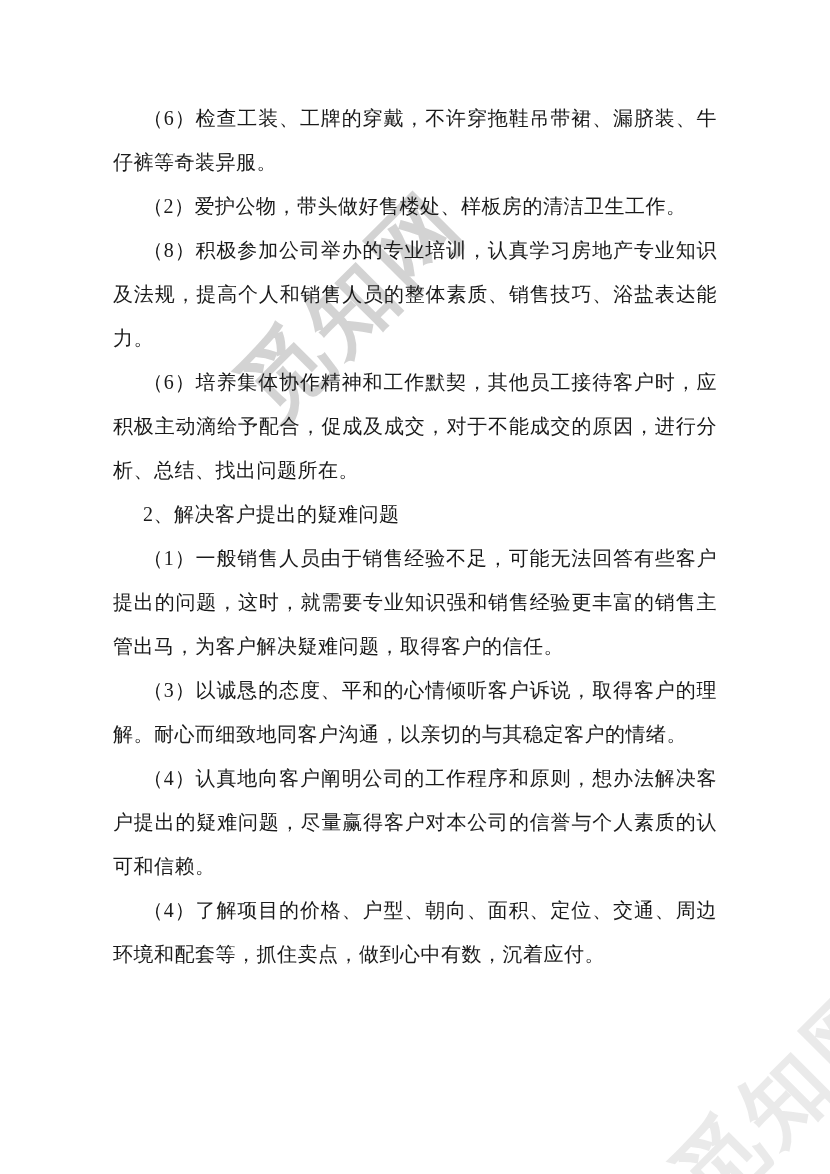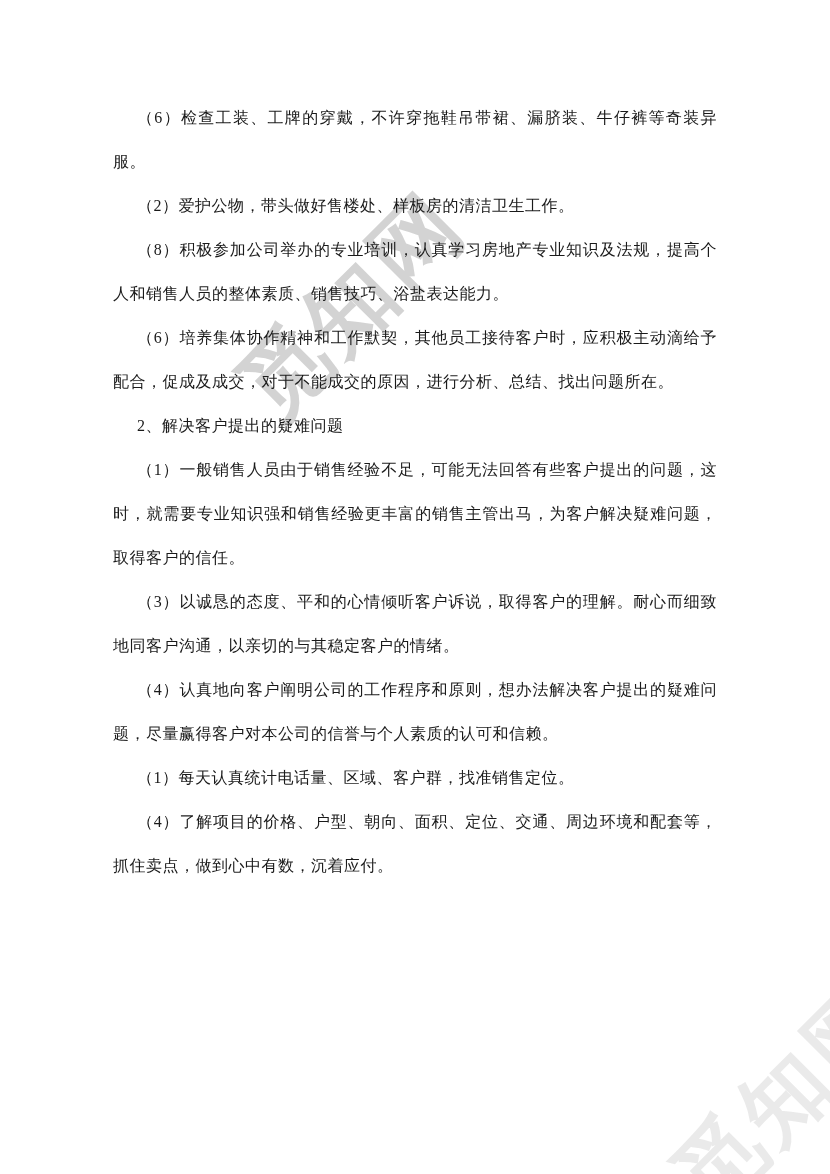--- a/index.html
+++ b/index.html
@@ -18,21 +18,21 @@
     color: #1a1a1a;
   }
   .content {
     position: absolute;
     top: 96px;
     left: 113px;
     width: 604px;
   }
   .para {
     margin: 0;
-    font-size: 16px;
+    font-size: 20px;
     line-height: 44px;
     text-align: justify;
     text-indent: 1.5em;
     letter-spacing: 0.5px;
     word-break: break-all;
   }
   .watermark {
     position: absolute;
     font-family: "Liberation Sans", "DejaVu Sans", sans-serif;
     font-weight: 700;
@@ -67,16 +67,15 @@
   <div class="watermark wm-corner">觅知网</div>
   <div class="content">
       <p class="para">（6）检查工装、工牌的穿戴，不许穿拖鞋吊带裙、漏脐装、牛仔裤等奇装异服。</p>
       <p class="para">（2）爱护公物，带头做好售楼处、样板房的清洁卫生工作。</p>
       <p class="para">（8）积极参加公司举办的专业培训，认真学习房地产专业知识及法规，提高个人和销售人员的整体素质、销售技巧、浴盐表达能力。</p>
       <p class="para">（6）培养集体协作精神和工作默契，其他员工接待客户时，应积极主动滴给予配合，促成及成交，对于不能成交的原因，进行分析、总结、找出问题所在。</p>
       <p class="para">2、解决客户提出的疑难问题</p>
       <p class="para">（1）一般销售人员由于销售经验不足，可能无法回答有些客户提出的问题，这时，就需要专业知识强和销售经验更丰富的销售主管出马，为客户解决疑难问题，取得客户的信任。</p>
       <p class="para">（3）以诚恳的态度、平和的心情倾听客户诉说，取得客户的理解。耐心而细致地同客户沟通，以亲切的与其稳定客户的情绪。</p>
       <p class="para">（4）认真地向客户阐明公司的工作程序和原则，想办法解决客户提出的疑难问题，尽量赢得客户对本公司的信誉与个人素质的认可和信赖。</p>
-      <p class="para">（1）每天认真统计电话量、区域、客户群，找准销售定位。</p>
       <p class="para">（4）了解项目的价格、户型、朝向、面积、定位、交通、周边环境和配套等，抓住卖点，做到心中有数，沉着应付。</p>
     </div>
 </div>
 
 </body></html>

